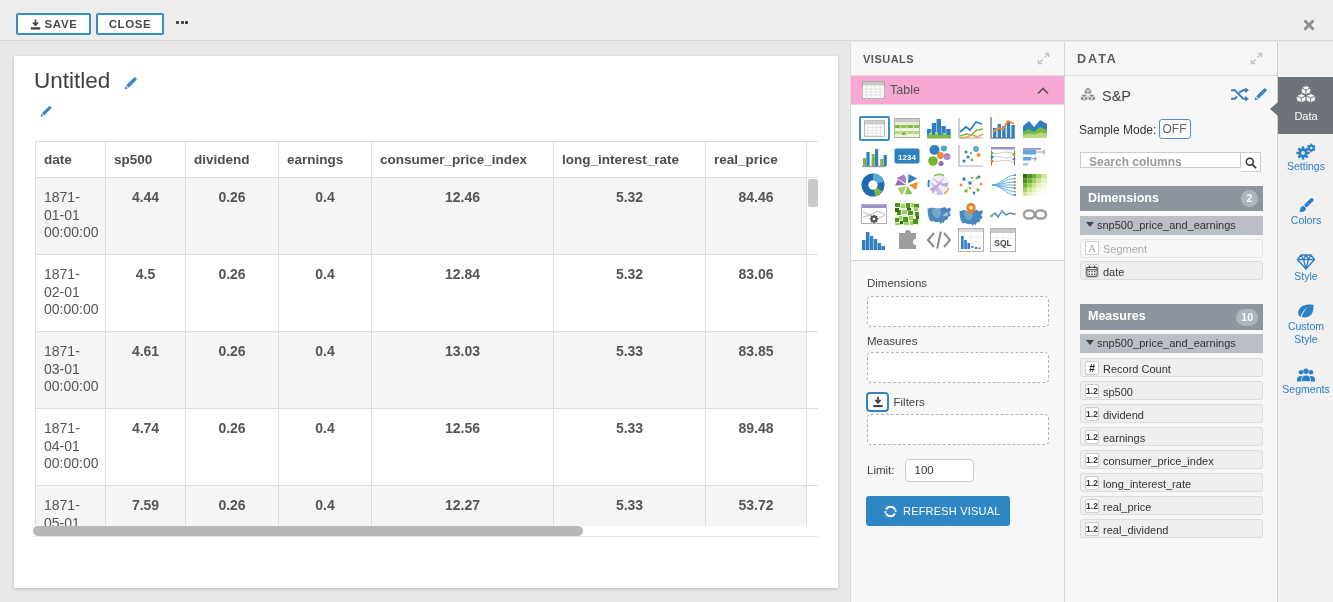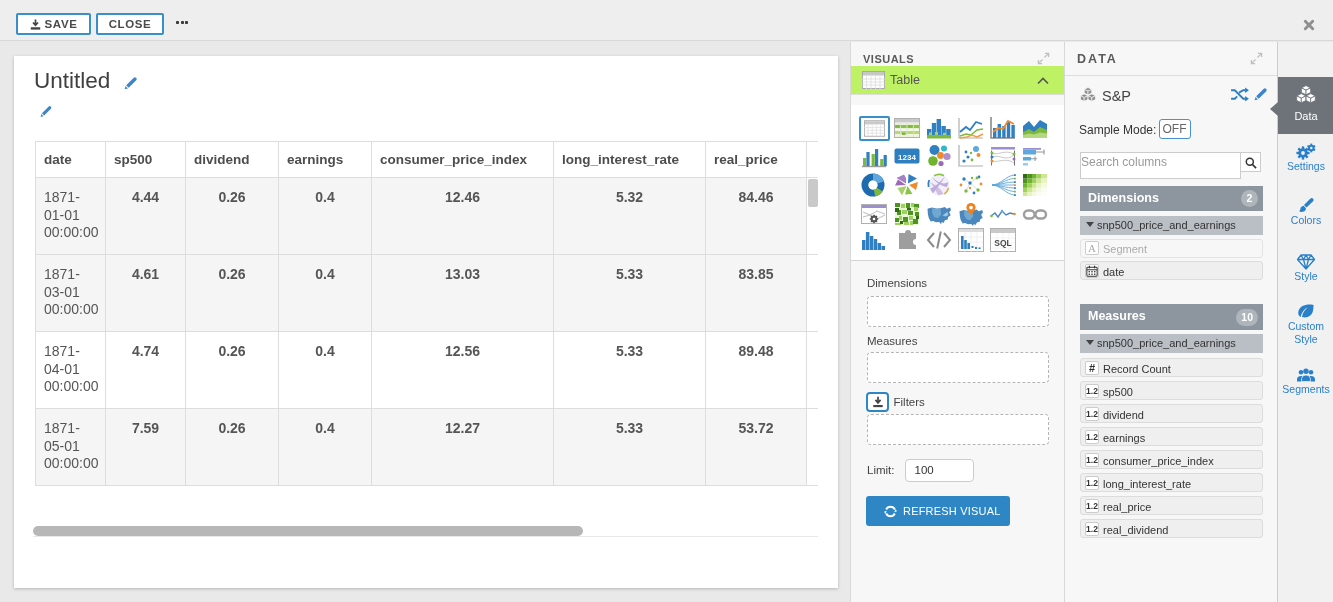--- a/index.html
+++ b/index.html
@@ -34,21 +34,21 @@
   #hthumb { position:absolute; left:19px; top:470px; width:550px; height:10px; background:#b7b7b7; border-radius:5px; }
   #htrack { position:absolute; left:19px; top:480px; width:785px; height:1px; background:#e8e8e8; }
 
   
   .panel { position:absolute; top:42px; height:560px; background:#f7f7f7; border-left:1px solid #d8d8d8; }
   .phead { position:absolute; left:0; top:0; width:100%; height:34px; border-bottom:1px solid #ddd; font-size:11px; font-weight:bold; color:#5a5a5a; letter-spacing:0.5px; line-height:34px; padding-left:12px; }
   .expicon { position:absolute; top:10px; width:13px; height:13px; }
 
   
   #visuals { left:850px; width:214px; }
-  #vis-select { position:absolute; left:0; top:24px; width:100%; height:29px; background:#bef264; border-bottom:1px solid #ddd; }
+  #vis-select { position:absolute; left:0; top:34px; width:100%; height:29px; background:#f9a8d4; border-bottom:1px solid #ddd; }
   #icon-grid { position:absolute; left:0; top:63px; width:100%; height:156px; background:#fff; border-bottom:1px solid #d4d4d4; }
   .gi { position:absolute; width:26px; height:24px; }
   .gsel { position:absolute; left:8px; top:11px; width:31px; height:25px; border:2px solid #3a8fc8; border-radius:2px; background:#fff; }
   .vlabel { position:absolute; left:16px; font-size:11.5px; color:#444; }
   .dashbox { position:absolute; left:15.5px; width:182px; height:31px; background:#fff; border:1px dashed #b5b5b5; border-radius:4px; }
   #limit-input { position:absolute; left:53.5px; top:417px; width:69px; height:23px; border:1px solid #ccc; border-radius:4px; background:#fff; font-size:11.5px; color:#333; padding-left:9px; line-height:21px; }
   #refresh-btn { position:absolute; left:15px; top:454px; width:144px; height:30px; background:#2e86c5; border-radius:3px; color:#fff; font-size:11px; font-weight:normal; letter-spacing:0.2px; }
   #refresh-btn span { position:absolute; left:37px; top:9px; }
 
   
@@ -122,20 +122,30 @@
             <th></th>
           </tr>
       <tr class="odd">
             <td>1871-01-01 00:00:00</td>
             <td class="num">4.44</td>
             <td class="num">0.26</td>
             <td class="num">0.4</td>
             <td class="num">12.46</td>
             <td class="num">5.32</td>
             <td class="num">84.46</td>
+            <td class="num"></td>
+          </tr>
+      <tr>
+            <td>1871-02-01 00:00:00</td>
+            <td class="num">4.5</td>
+            <td class="num">0.26</td>
+            <td class="num">0.4</td>
+            <td class="num">12.84</td>
+            <td class="num">5.32</td>
+            <td class="num">83.06</td>
             <td class="num"></td>
           </tr>
       <tr class="odd">
             <td>1871-03-01 00:00:00</td>
             <td class="num">4.61</td>
             <td class="num">0.26</td>
             <td class="num">0.4</td>
             <td class="num">13.03</td>
             <td class="num">5.33</td>
             <td class="num">83.85</td>
@@ -594,21 +604,21 @@
       <path d="M16 9.5 l4 3 -4 3z" fill="#2e7fc0"></path>
     </svg>
   <svg class="abs" style="left:189px;top:45px;width:14px;height:14px" viewBox="0 0 16 16">
       <path d="M0.8 15.2 L1.7 11.5 4.5 14.3 Z" fill="#3c85c8"></path>
       <path d="M2.5 10.7 L11.2 2 a1.8 1.8 0 0 1 2.55 0 l0.25 0.25 a1.8 1.8 0 0 1 0 2.55 L5.3 13.5 Z" fill="#3c85c8"></path>
     </svg>
 
   <div class="abs" style="left:14px;top:81px;font-size:12px;color:#333;">Sample Mode:</div>
   <div class="abs" style="left:93.5px;top:77px;width:32px;height:20px;border:1px solid #4a90d2;border-radius:3px;background:#fff;color:#666;font-size:12px;text-align:center;line-height:18px;">OFF</div>
 
-  <div class="abs" style="left:15px;top:110px;width:161px;height:27px;border:1px solid #ccc;background:#fff;font-size:12px;color:#9a9a9a;line-height:18px;padding-left:0;">Search columns</div>
+  <div class="abs" style="left:15px;top:110px;width:161px;height:16px;border:1px solid #ccc;background:#fff;font-size:12px;color:#9a9a9a;line-height:18px;padding-left:8px;font-weight:bold;">Search columns</div>
   <div class="abs" style="left:176px;top:110px;width:20px;height:20px;border:1px solid #ccc;border-left:none;background:#fff;">
     <svg style="position:absolute;left:3.5px;top:3.5px;width:12px;height:12px" viewBox="0 0 13 13">
         <circle cx="5.2" cy="5.2" r="3.8" stroke="#333" stroke-width="1.6" fill="none"></circle>
         <path d="M8.2 8.2 L12 12" stroke="#333" stroke-width="1.8"></path>
       </svg>
   </div>
 
   <div class="gbar secthead" style="top:143.5px">Dimensions<span class="badge">2</span></div>
   <div class="gbar subhead" style="top:173.5px"><span style="display:inline-block;width:0;height:0;border-left:4px solid transparent;border-right:4px solid transparent;border-top:5px solid #444;margin-right:3px;vertical-align:2px"></span>snp500_price_and_earnings</div>
   <div class="fielditem" style="top:196.5px;background:#f7f7f7;border-color:#e3e3e3">

